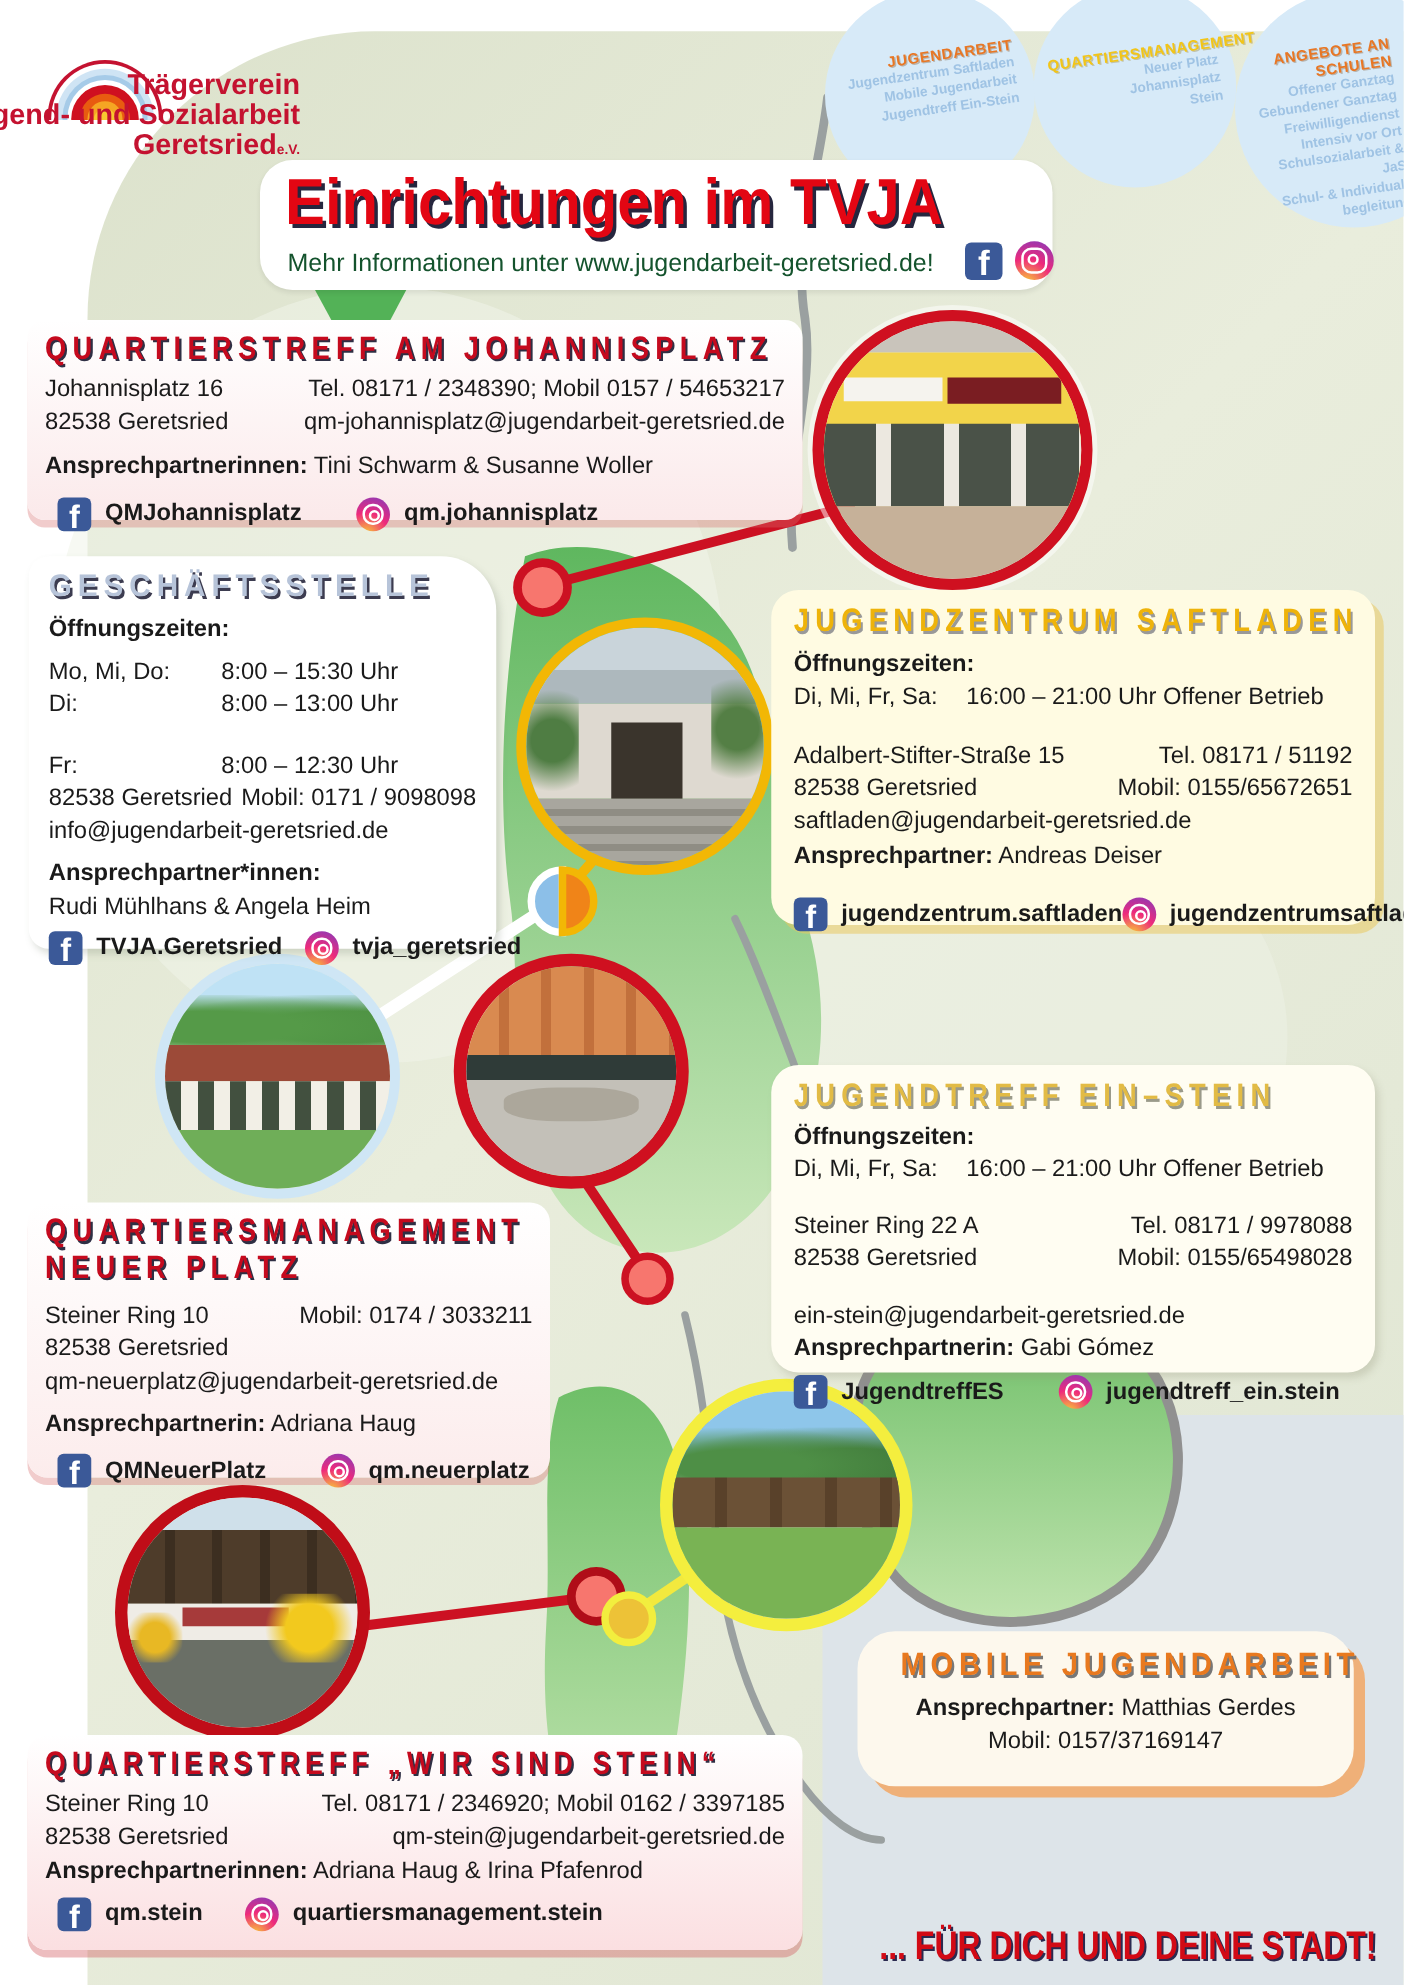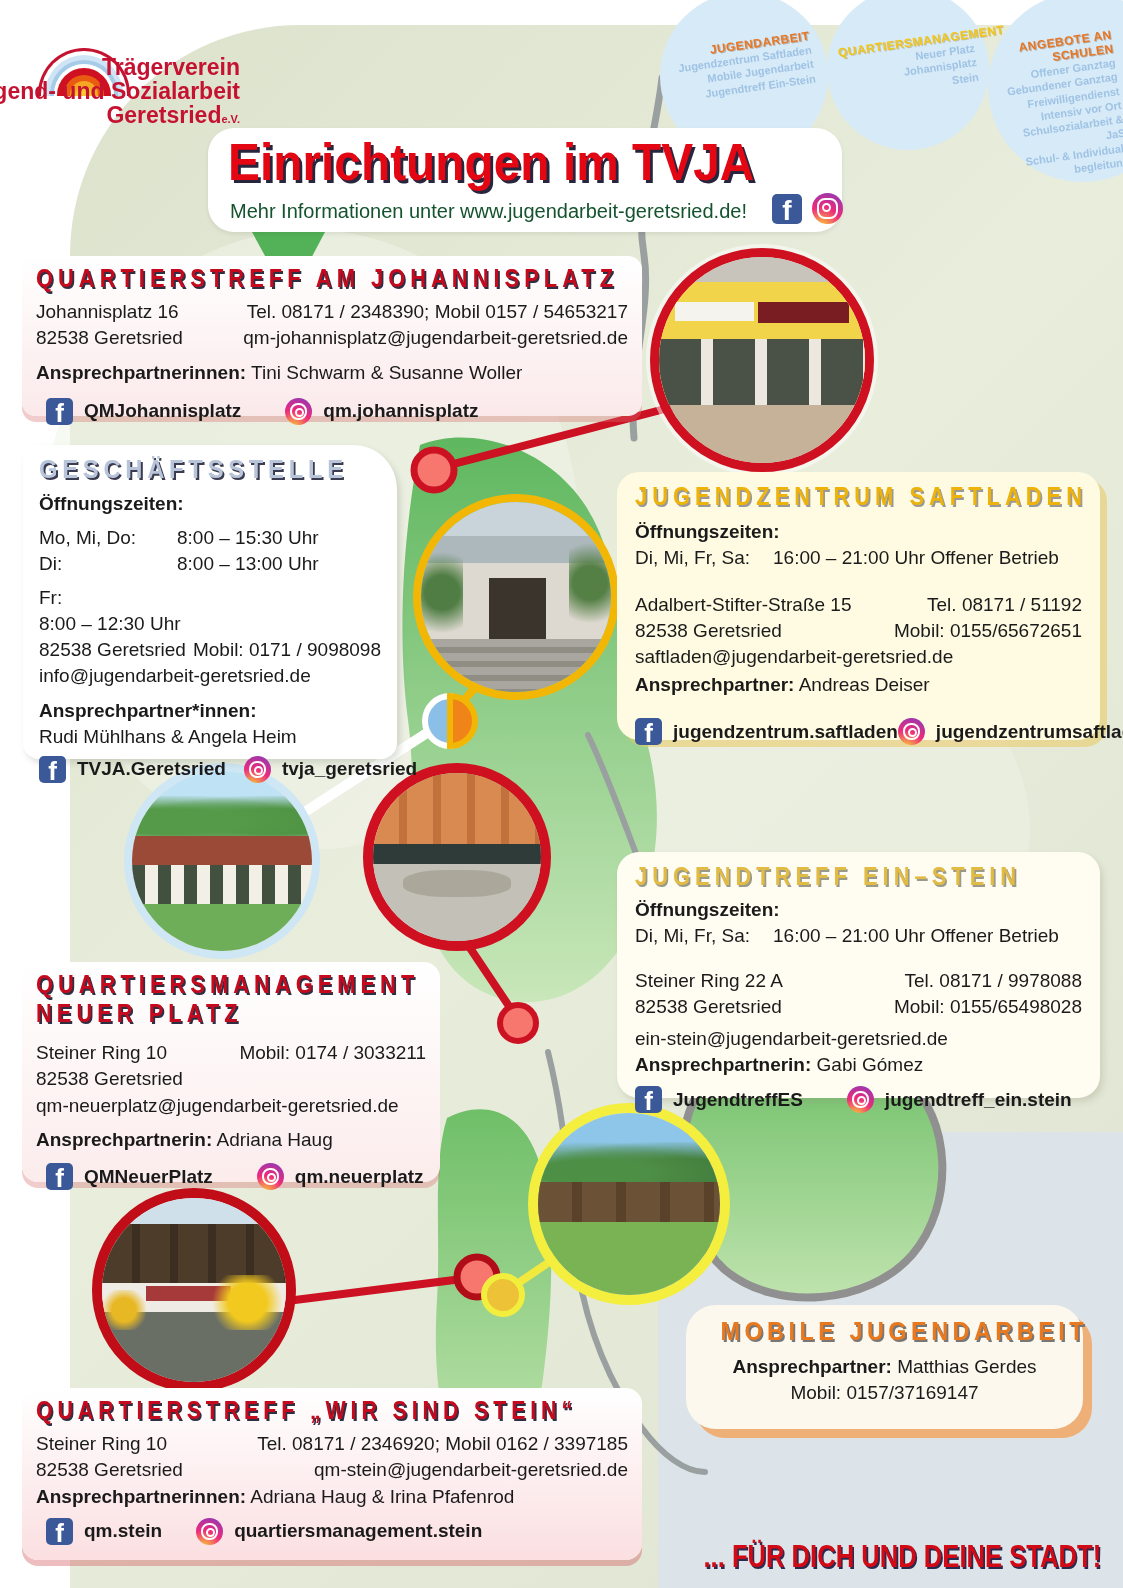--- a/index.html
+++ b/index.html
@@ -272,21 +272,21 @@
     <div class="ctitle t-bluegray" style="transform:scaleX(.95);">GESCHÄFTSSTELLE</div>
     <p class="line" style="margin-top:8px;"><strong>Öffnungszeiten:</strong></p>
     <div class="hrow" style="margin-top:8px;">
       <span class="hdays">Mo, Mi, Do:</span>
       <span>8:00 – 15:30 Uhr</span>
     </div>
     <div class="hrow">
       <span class="hdays">Di:</span>
       <span>8:00 – 13:00 Uhr</span>
     </div>
-    <div class="hrow" style="margin-top:7px;flex-direction:column;">
+    <div class="hrow" style="margin-top:22px;">
       <span class="hdays">Fr:</span>
       <span>8:00 – 12:30 Uhr</span>
     </div>
     <div class="row2">
       <span>82538 Geretsried</span>
       <span>Mobil: 0171 / 9098098</span>
     </div>
     <p class="line">info@jugendarbeit-geretsried.de</p>
     <p class="line" style="margin-top:8px;"><strong>Ansprechpartner*innen:</strong></p>
     <p class="line">Rudi Mühlhans &amp; Angela Heim</p>
@@ -331,21 +331,21 @@
       <span>16:00 – 21:00 Uhr Offener Betrieb</span>
     </div>
     <div class="row2" style="margin-top:18px;">
       <span>Steiner Ring 22 A</span>
       <span>Tel. 08171 / 9978088</span>
     </div>
     <div class="row2">
       <span>82538 Geretsried</span>
       <span>Mobil: 0155/65498028</span>
     </div>
-    <p class="line" style="margin-top:6px;">ein-stein@jugendarbeit-geretsried.de</p>
+    <p class="line" style="margin-top:20px;">ein-stein@jugendarbeit-geretsried.de</p>
     <p class="line"><strong>Ansprechpartnerin:</strong> <span>Gabi Gómez</span></p>
     <div class="social-row" style="margin-top:8px;">
       <span class="fb-icon">f</span>
       <span class="handle">JugendtreffES</span>
       <span class="ig-icon gap"></span>
       <span class="handle">jugendtreff_ein.stein</span>
     </div>
   </div>
 
   <div class="card card-neuerplatz">

